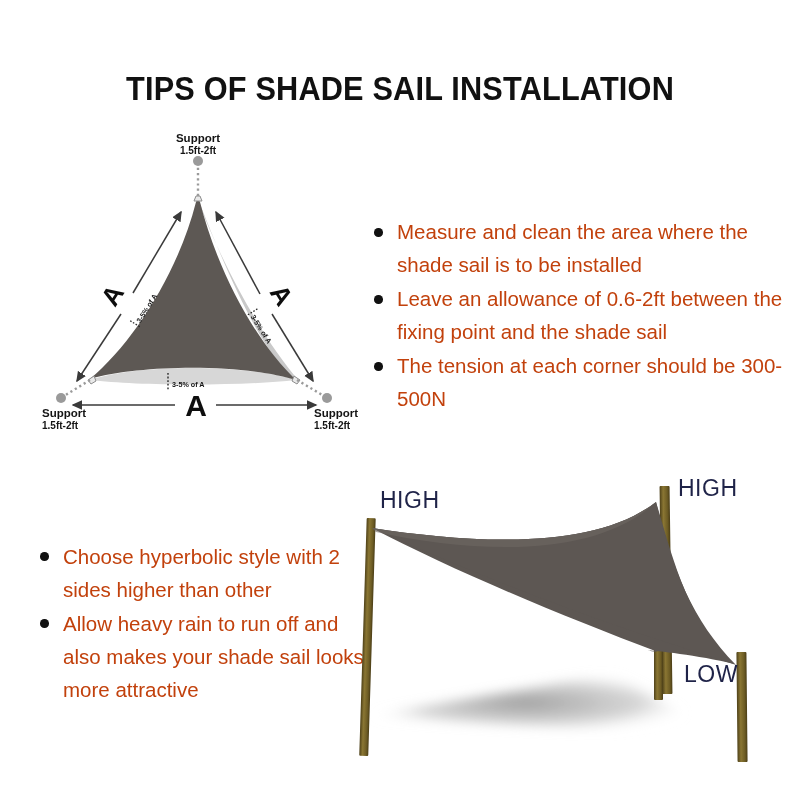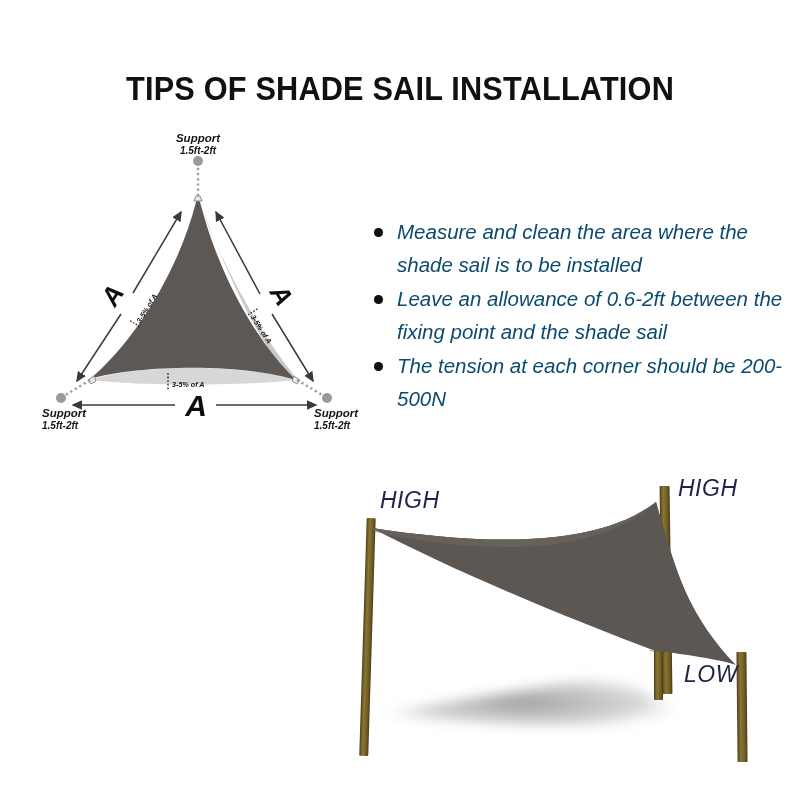--- a/index.html
+++ b/index.html
@@ -31,37 +31,37 @@
     font-family: "Liberation Sans", sans-serif;
     font-weight: bold;
     font-size: 33px;
     letter-spacing: 0.2px;
     color: #111111;
     transform: scaleX(0.93);
     white-space: nowrap;
   }
 
   
-  .panel { position: absolute; font-style: italic; }
+  .panel { position: absolute; }
 
   #triangle-panel { left: 28px;  top: 120px; width: 340px; height: 320px; }
   #tips-panel     { left: 372px; top: 208px; width: 412px; height: 200px; }
   #style-panel    { left: 38px;  top: 532px; width: 330px; height: 180px; }
   #sail-panel     { left: 356px; top: 458px; width: 416px; height: 330px; }
 
   
   ul.bullets {
     list-style: none;
     margin: 0;
     padding: 0;
   }
   ul.bullets li {
     position: relative;
     padding-left: 25px;
-    color: #0c4a6e;
+    color: #c2410c;
   }
   ul.bullets li::before {
     content: "";
     position: absolute;
     left: 2px;
     border-radius: 50%;
     background: #111111;
   }
 
   #tips-panel ul.bullets li {
@@ -187,24 +187,30 @@
         <line x1="140" y1="245" x2="140" y2="262" stroke="#2a2a2a" stroke-width="1.4" stroke-dasharray="1.8 1.8"></line>
         <text class="lbl-pct" x="144" y="259" text-anchor="start" font-size="8.4">3-5% of A</text>
       </g>
     </svg>
   </div>
 
   <div class="panel" id="tips-panel">
     <ul class="bullets">
       <li>Measure and clean the area where the shade sail is to be installed</li>
       <li>Leave an allowance of 0.6-2ft between the fixing point and the shade sail</li>
-      <li>The tension at each corner should be 200-500N</li>
+      <li>The tension at each corner should be 300-500N</li>
     </ul>
   </div>
 
+  <div class="panel" id="style-panel">
+    <ul class="bullets">
+      <li>Choose hyperbolic style with 2 sides higher than other</li>
+      <li>Allow heavy rain to run off and also makes your shade sail looks more attractive</li>
+    </ul>
+  </div>
 
   <div class="panel" id="sail-panel">
     <svg width="416" height="330" viewBox="0 0 416 330">
 
       <defs>
         <linearGradient id="postGrad" x1="0" y1="0" x2="1" y2="0">
           <stop offset="0%" stop-color="#4e4119"></stop>
           <stop offset="35%" stop-color="#8a7633"></stop>
           <stop offset="75%" stop-color="#6d5c24"></stop>
           <stop offset="100%" stop-color="#4a3d17"></stop>

